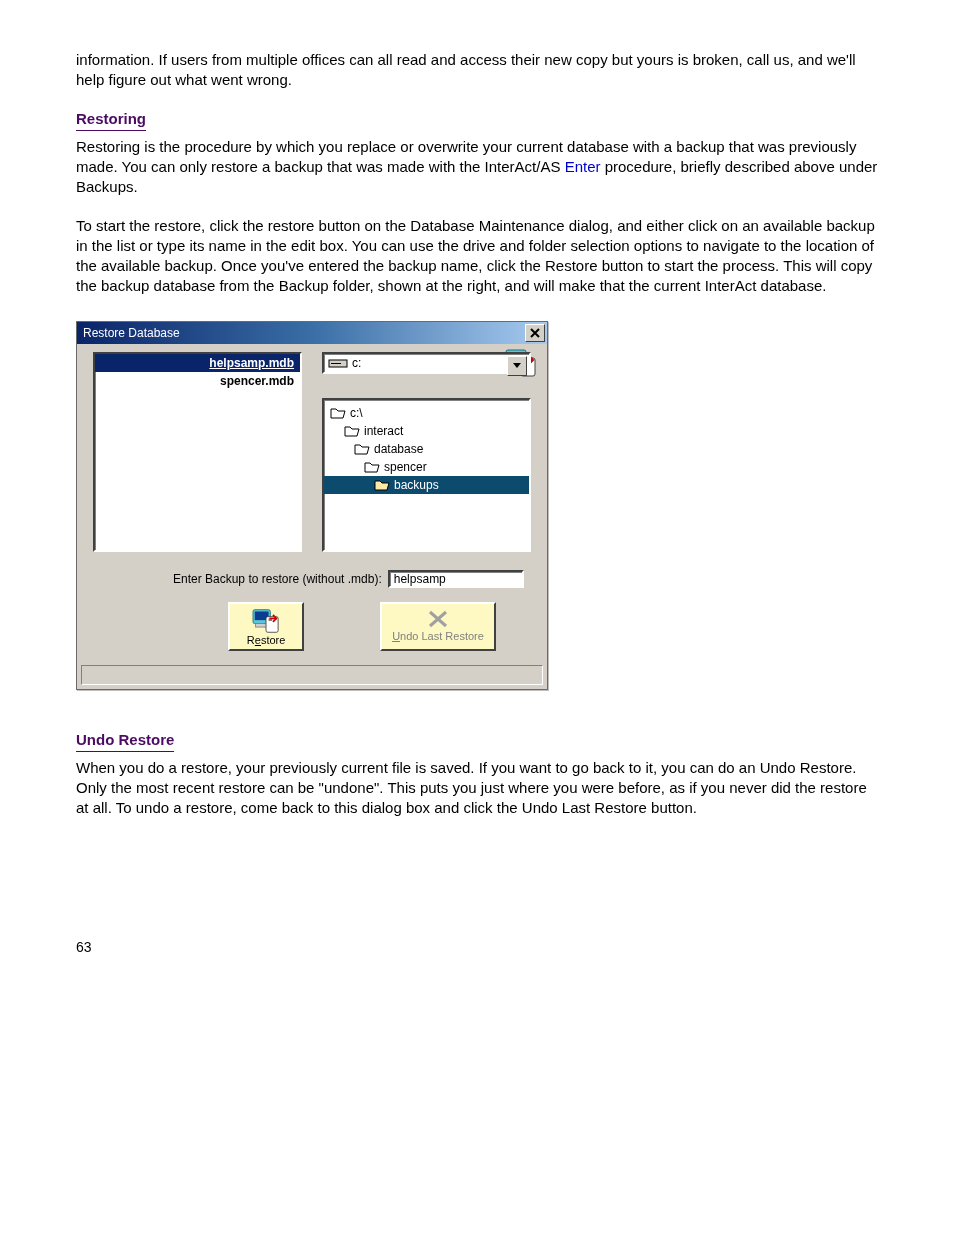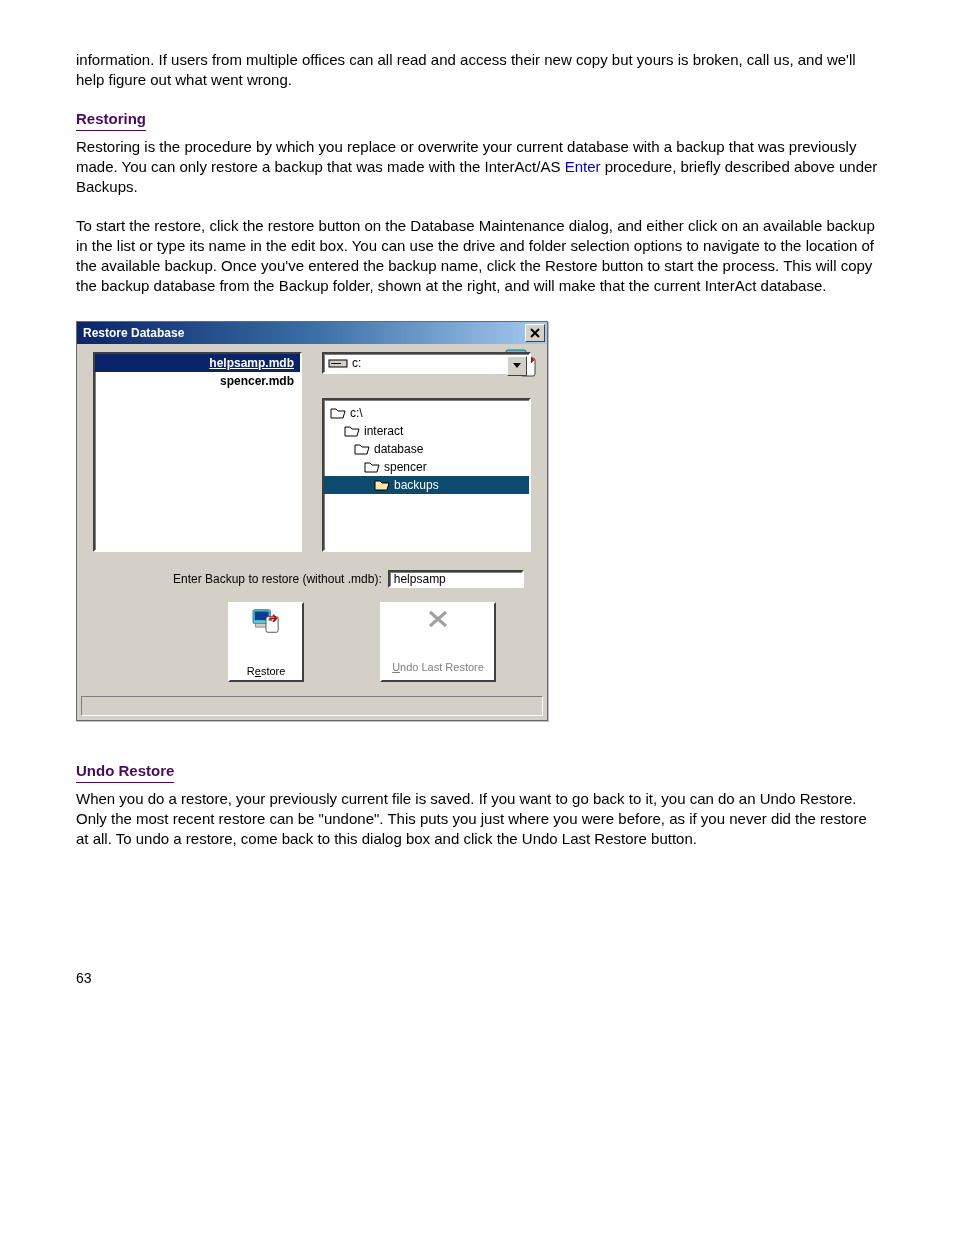--- a/index.html
+++ b/index.html
@@ -42,21 +42,21 @@
     color: #000;
   }
   .titlebar {
     display: flex;
     align-items: center;
     justify-content: space-between;
     height: 22px;
     padding: 0 2px 0 6px;
     background: linear-gradient(to right, #0a246a, #3a6ea5 50%, #a6caf0);
     color: #fff;
-    font-weight: bold;
+    font-weight: normal;
   }
   .titlebar-btns { display: flex; gap: 2px; }
   .title-close {
     width: 18px; height: 16px;
     background: #d4d0c8;
     border-top: 1px solid #fff;
     border-left: 1px solid #fff;
     border-right: 1px solid #404040;
     border-bottom: 1px solid #404040;
     display: flex; align-items: center; justify-content: center;
@@ -143,30 +143,29 @@
     box-sizing: border-box;
   }
   .row-buttons {
     display: flex; gap: 76px;
     justify-content: center;
     margin-bottom: 8px;
     padding-left: 100px;
   }
   .win-btn {
     min-width: 52px;
-    background: #ffffff;
+    background: #fef9c3;
     border-top: 2px solid #fff;
     border-left: 2px solid #fff;
     border-right: 2px solid #404040;
     border-bottom: 2px solid #404040;
     display: flex; flex-direction: column; align-items: center;
     padding: 4px 10px 3px 10px;
     font-size: 11px;
     cursor: default;
-    gap: 31px;
   }
   .win-btn.disabled { color: #808080; }
   .win-btn .u { text-decoration: underline; }
   .status-bar {
     height: 18px;
     margin: 0 4px 4px 4px;
     border-top: 1px solid #808080;
     border-left: 1px solid #808080;
     border-right: 1px solid #fff;
     border-bottom: 1px solid #fff;

